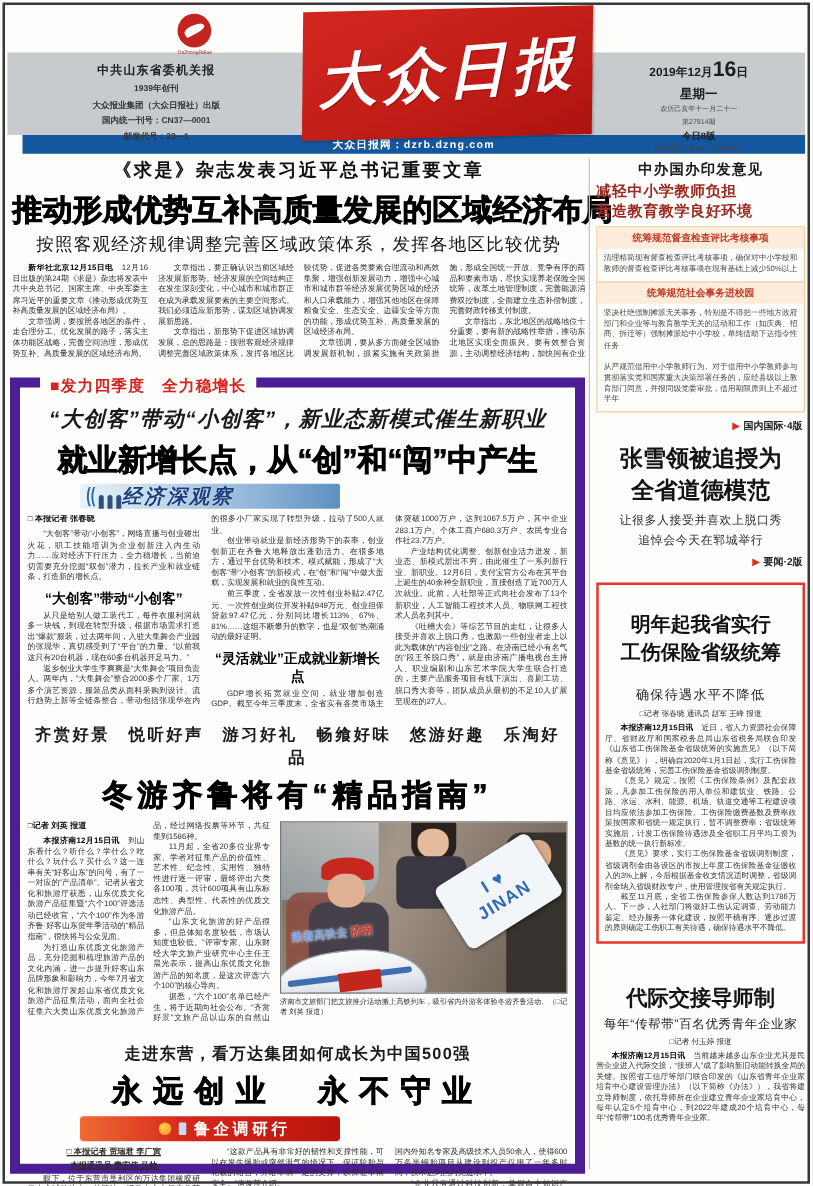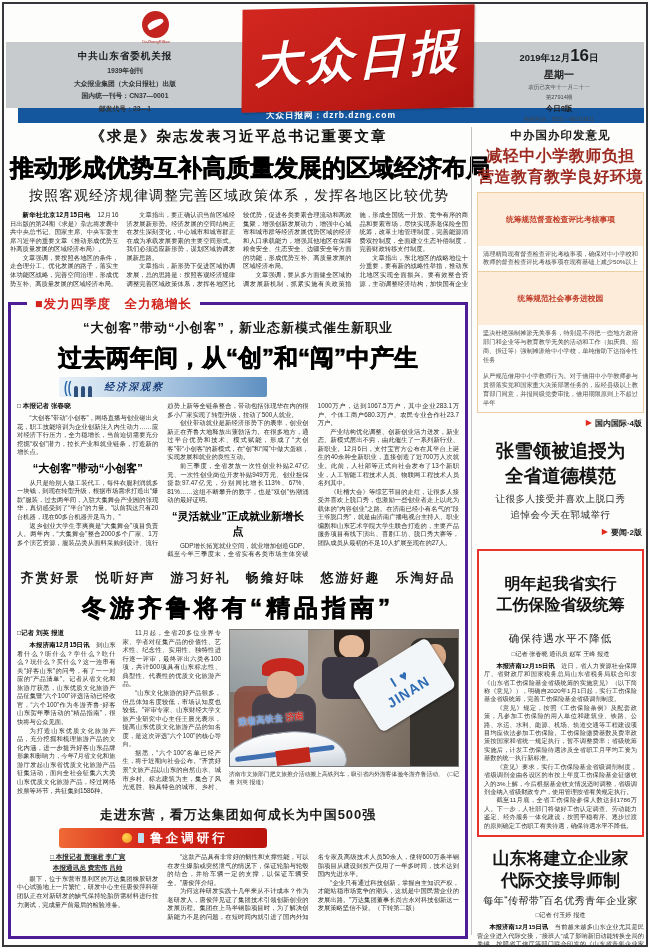--- a/index.html
+++ b/index.html
@@ -35,32 +35,32 @@
   .kicker{font-family:"Liberation Serif",serif;text-align:center;font-size:14.5px;font-weight:900;letter-spacing:2px;color:#111;}
   .h-lead{margin:6px 0 3px;text-align:center;font-size:24px;font-weight:900;letter-spacing:0;color:#000;
           -webkit-text-stroke:.6px #000;white-space:nowrap;}
   .deck{font-family:"Liberation Serif",serif;text-align:center;font-size:14px;color:#141414;letter-spacing:1px;margin-bottom:6px;}
   .cols4{column-count:4;column-gap:8px;height:78px;overflow:hidden;text-align:justify;}
   .bt{font-size:6.3px;line-height:1.36;color:#2c2c2c;margin:0;text-indent:2em;}
   .bt b{font-weight:900;color:#000;}
   .vrule{position:absolute;left:471px;top:127px;width:1px;height:808px;background:#c3c3c3;}
 
   
-  .leftbox{position:absolute;left:8px;top:302px;width:460px;height:637px;border:3px solid #4c1d95;padding:6px 6px 4px;}
+  .leftbox{position:absolute;left:8px;top:302px;width:460px;height:637px;border:8px solid #4c1d95;padding:6px 6px 4px;}
   .boxlabel{position:absolute;top:-9px;left:16px;background:#fdfdfc;padding:0 8px;color:#d2231c;font-weight:900;font-size:12.5px;letter-spacing:1px;}
-  .kick2{text-align:center;font-size:13px;font-weight:700;letter-spacing:1px;color:#1a1a1a;margin-top:8px;}
+  .kick2{text-align:center;font-size:17px;font-weight:700;letter-spacing:1px;color:#1a1a1a;margin-top:8px;font-style:italic;}
   .h-big{text-align:center;font-size:24px;font-weight:900;color:#000;-webkit-text-stroke:.6px #000;margin:5px 0 3px;white-space:nowrap;}
   .h-big2{letter-spacing:4px;}
   .h-big3{letter-spacing:9px;}
 
   .ecobanner{width:208px;height:20px;margin:3px 0 5px 42px;border-radius:2px;position:relative;display:flex;align-items:center;
              background:linear-gradient(90deg,#e9f2f9 0%,#c4d8ea 30%,#8db2d6 70%,#5d8fc0 100%);}
   .ecopre{color:#2a66a8;font-weight:900;font-size:11px;margin-left:5px;transform:scaleY(1.5);}
   .fig{display:inline-block;width:4px;height:11px;background:#30507c;border-radius:2px 2px 0 0;margin-left:3px;align-self:flex-end;}
-  .ecotext{font-size:10px;font-weight:900;font-style:italic;color:#173f7e;margin-left:12px;letter-spacing:2px;text-shadow:0 0 1px #fff;}
+  .ecotext{font-size:16px;font-weight:900;font-style:italic;color:#173f7e;letter-spacing:2px;text-shadow:0 0 1px #fff;}
   .cols3{column-count:3;column-gap:9px;height:158px;overflow:hidden;text-align:justify;margin-top:2px;}
   .byl{font-size:6.6px;font-weight:900;color:#111;margin-bottom:3px;text-indent:0;}
   .inb{font-size:11px;font-weight:900;color:#000;text-align:center;margin:4px 0 3px;}
 
   .kick3{text-align:center;font-size:13px;font-weight:700;letter-spacing:2px;color:#1a1a1a;margin-top:9px;}
   .wflex{display:flex;gap:8px;margin-top:5px;}
   .wleft{width:216px;}
   .winterbanner{height:20px;border-radius:10px 3px 3px 10px;background:linear-gradient(90deg,#ef5a31 0%,#d0210f 45%,#bb140c 100%);
                 color:#fff;display:flex;align-items:center;justify-content:center;gap:5px;font-weight:900;font-size:11.5px;
                 letter-spacing:1px;margin-bottom:5px;position:relative;}
@@ -98,24 +98,24 @@
   .lubanner{width:208px;height:20px;margin:4px 0 5px 42px;border-radius:3px;display:flex;align-items:center;justify-content:center;gap:6px;
             background:linear-gradient(90deg,#ef6a35 0%,#d6281b 40%,#b9140c 100%);color:#fff;font-weight:900;font-size:12.5px;letter-spacing:3px;padding-left:24px;}
   .deco-sun{width:10px;height:10px;border-radius:50%;background:radial-gradient(circle at 35% 35%,#ffd34d,#f09422);display:inline-block;}
   .deco-bld{width:6px;height:10px;background:#bfe0f2;display:inline-block;border-radius:1px;}
   .cols3b{column-count:3;column-gap:9px;height:80px;overflow:hidden;text-align:justify;}
   .byl2{font-size:6.6px;font-weight:900;text-align:center;text-indent:0;margin-bottom:2px;text-decoration:underline;}
 
   
   .rail{position:absolute;left:477px;top:128px;width:167px;display:flex;flex-direction:column;}
   .kickr{text-align:center;font-size:11.5px;color:#1a1a1a;letter-spacing:1px;font-weight:600;}
-  .rh{font-family:"Liberation Serif",serif;text-align:center;font-size:16px;line-height:1.3;font-weight:900;color:#9c2a21;
+  .rh{font-family:"Liberation Serif",serif;font-size:12px;line-height:1.3;font-weight:900;color:#9c2a21;
       margin:3px 0 4px;letter-spacing:.5px;}
   .secbox{border:1px solid #efcda3;}
-  .sechead{background:#fcecd9;color:#c23e2a;font-weight:900;font-size:7.8px;text-align:center;padding:21px 2px;border-top:1px solid #efcda3;}
+  .sechead{background:#fcecd9;color:#c23e2a;font-weight:900;font-size:7.8px;text-align:center;padding:3px 2px;border-top:1px solid #efcda3;}
   .sechead:first-child{border-top:none;}
   .secbody{font-size:6.2px;color:#4a4a4a;line-height:1.42;text-align:justify;padding:4px 5px;}
   .pointer{display:flex;justify-content:flex-end;align-items:center;gap:3px;margin:5px 2px 0;}
   .arrow{color:#e02b1d;font-size:8px;line-height:1;}
   .plabel{font-size:8px;font-weight:700;color:#222;}
 
   .zh{font-family:"Liberation Serif",serif;text-align:center;font-size:18.5px;line-height:1.35;font-weight:900;color:#141414;margin:10px 0 4px;}
   .zdeck{text-align:center;font-size:9.5px;color:#2e2e2e;margin-top:3px;letter-spacing:.5px;}
 
   .insbox{border:2.5px solid #e8342c;margin-top:11px;padding:6px 5px 5px;}
@@ -177,21 +177,21 @@
     </div>
   </section>
 
   <div class="vrule"></div>
 
   <section class="leftbox">
     <span class="boxlabel">■发力四季度　全力稳增长</span>
 
     <article>
       <div class="kick2">“大创客”带动“小创客”，新业态新模式催生新职业</div>
-      <h2 class="h-big">过去两年间，从“创”和“闯”中产生</h2>
+      <h2 class="h-big">就业新增长点，从“创”和“闯”中产生</h2>
       <div class="ecobanner">
         <span class="ecopre">((</span>
         <span class="fig"></span>
         <span class="fig"></span>
         <span class="fig"></span>
         <span class="ecotext">经济深观察</span>
       </div>
       <div class="cols3">
         <p class="bt byl">□ 本报记者 张春晓</p>
         <p class="bt">“大创客”带动“小创客”，网络直播与创业碰出火花，职工技能培训为企业创新注入内生动力……应对经济下行压力，全力稳增长，当前迫切需要充分挖掘“双创”潜力，拉长产业和就业链条，打造新的增长点。</p>
@@ -250,20 +250,21 @@
               </div>
             <div class="ph-redbox"></div>
           </div>
           <div class="caption">济南市文旅部门把文旅推介活动搬上高铁列车，吸引省内外游客体验冬游齐鲁活动。（□记者 刘英 报道）</div>
         </div>
       </div>
     </article>
 
     <article>
       <div class="kick4">走进东营，看万达集团如何成长为中国500强</div>
+      <h2 class="h-big h-big3">永远创业　永不守业</h2>
       <div class="lubanner">
         <span class="deco-sun"></span>
         <span class="deco-bld"></span>
         <span>鲁企调研行</span>
       </div>
       <div class="cols3b">
         <p class="bt byl2">□ 本报记者 贾瑞君 李广寅</p>
         <p class="bt byl2">本报通讯员 费宏伟 吕帅</p>
         <p class="bt">眼下，位于东营市垦利区的万达集团橡胶研发中心试验地上一片繁忙，研发中心主任唐俊萍科研团队正在对新研发的缺气保持轮胎所需材料进行拉力测试，完成量产前最后的检验准备。</p>
         <p class="bt">“这款产品具有非常好的韧性和支撑性能，可以在发生爆胎或突然泄气的情况下，保证轮胎与轮毂的结合，并给车辆一定的支撑，以保证车辆安全。”唐俊萍介绍。</p>
@@ -312,21 +313,21 @@
       <div class="ideck">确保待遇水平不降低</div>
       <div class="ibyl">□记者 张春晓 通讯员 赵军 王峰 报道</div>
       <p class="ip"><b>本报济南12月15日讯</b>　<span>近日，省人力资源社会保障厅、省财政厅和国家税务总局山东省税务局联合印发《山东省工伤保险基金省级统筹的实施意见》（以下简称《意见》），明确自2020年1月1日起，实行工伤保险基金省级统筹，完善工伤保险基金省级调剂制度。</span></p>
       <p class="ip">《意见》规定，按照《工伤保险条例》及配套政策，凡参加工伤保险的用人单位和建筑业、铁路、公路、水运、水利、能源、机场、轨道交通等工程建设项目均应依法参加工伤保险。工伤保险缴费基数及费率政策按国家和省统一规定执行，暂不调整费率；省级统筹实施后，计发工伤保险待遇涉及全省职工月平均工资为基数的统一执行新标准。</p>
       <p class="ip">《意见》要求，实行工伤保险基金省级调剂制度，省级调剂金由各设区的市按上年度工伤保险基金征缴收入的3%上解，今后根据基金收支情况适时调整，省级调剂金纳入省级财政专户，使用管理按省有关规定执行。</p>
       <p class="ip">截至11月底，全省工伤保险参保人数达到1786万人。下一步，人社部门将做好工伤认定调查、劳动能力鉴定、经办服务一体化建设，按照平稳有序、逐步过渡的原则确定工伤职工有关待遇，确保待遇水平不降低。</p>
     </article>
 
     <article>
       <h3 class="mh">
-        <span>山东将建立企业家</span><br><span>代际交接导师制</span>
+        <br><span>代际交接导师制</span>
       </h3>
       <div class="mdeck">每年“传帮带”百名优秀青年企业家</div>
       <div class="ibyl">□记者 付玉婷 报道</div>
       <p class="ip"><b>本报济南12月15日讯</b>　<span>当前越来越多山东企业尤其是民营企业进入代际交接，“接班人”成了影响新旧动能转换全局的关键。按照省工信厅等部门联合印发的《山东省青年企业家培育中心建设管理办法》（以下简称《办法》），我省将建立导师制度，依托导师所在企业建立青年企业家培育中心，每年认定5个培育中心，到2022年建成20个培育中心，每年“传帮带”100名优秀青年企业家。</span></p>
 
     </article>
 
   </aside>
 </div>
 

